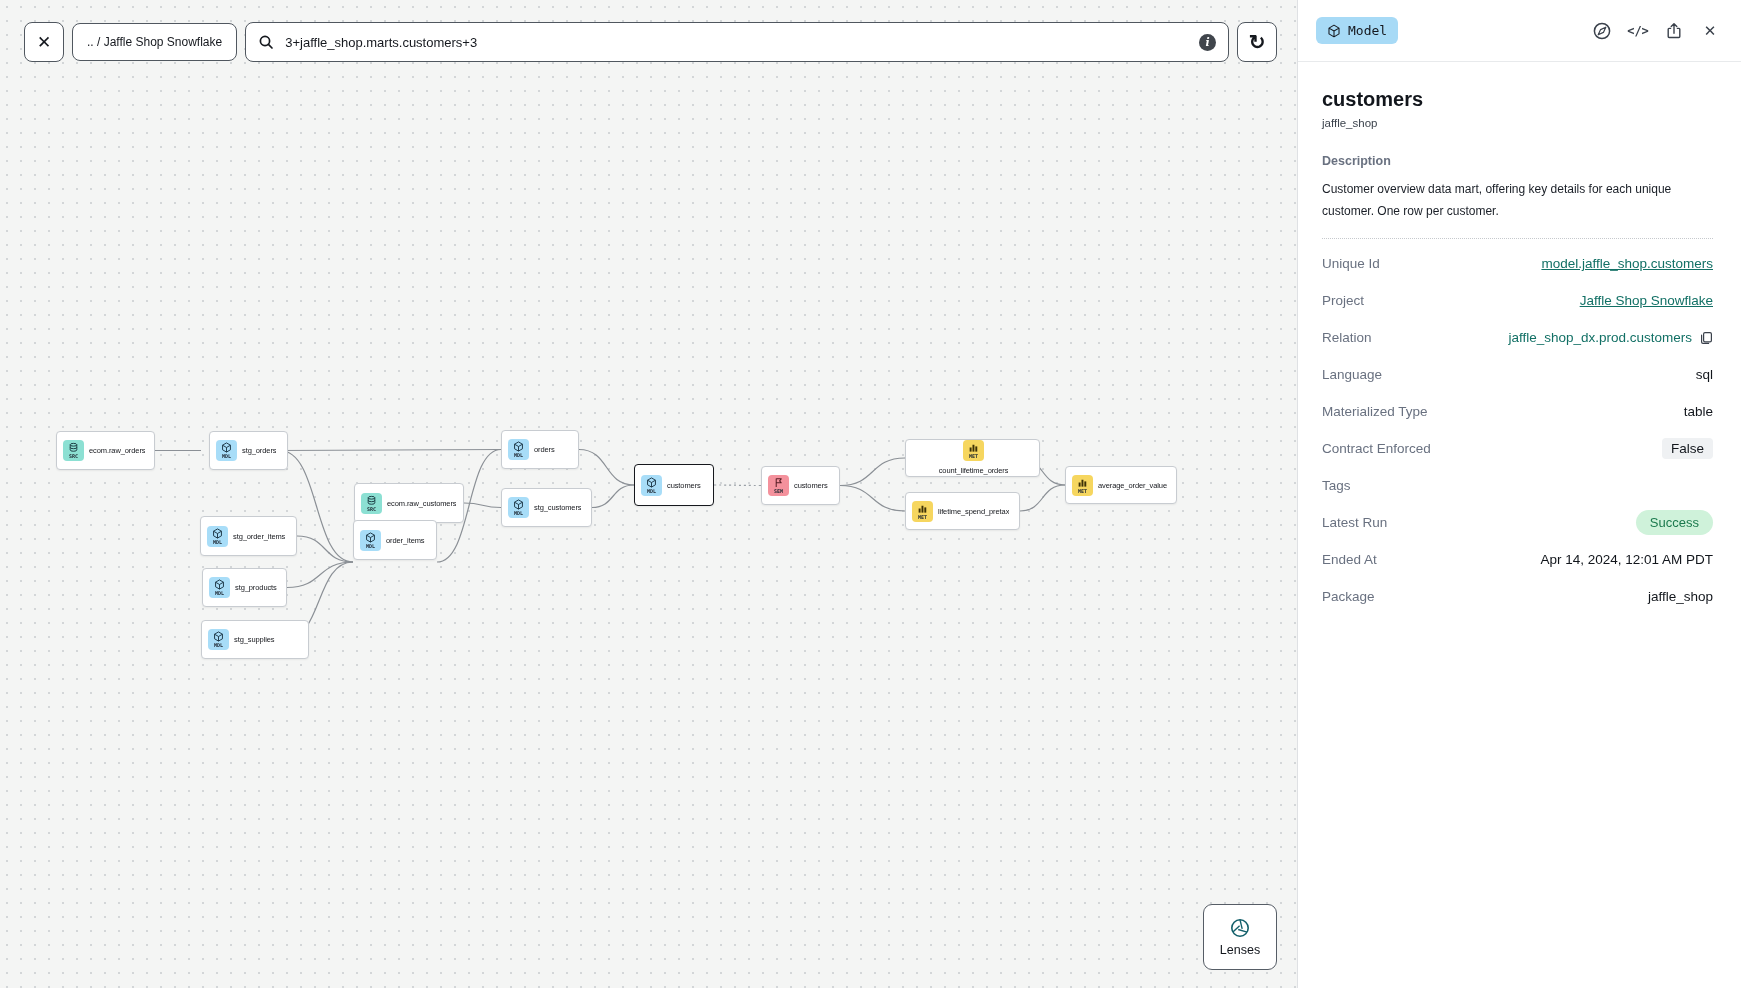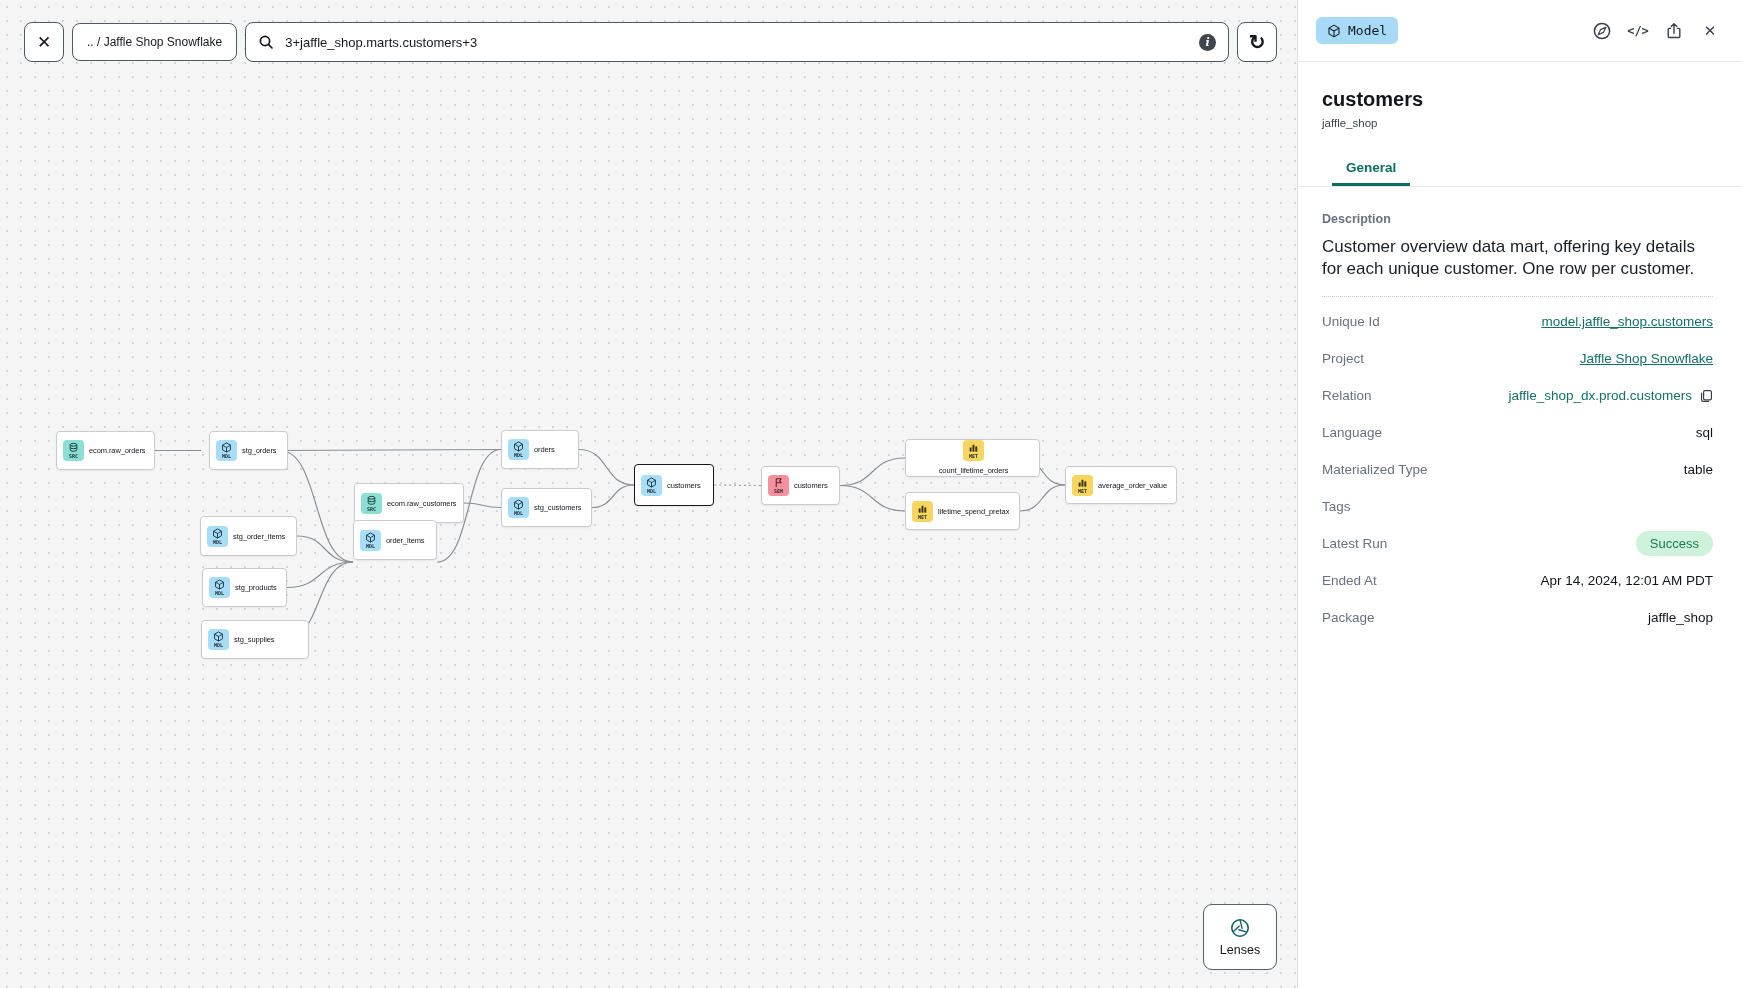--- a/index.html
+++ b/index.html
@@ -108,21 +108,21 @@
   .panel-title { margin:26px 0 0 0; font-size:20px; font-weight:bold; color:#12161c; }
   .panel-subtitle { margin-top:6px; font-size:11.5px; color:#3c434d; }
 
   .tabs { margin:22px -28px 0 -24px; padding-left:34px; border-bottom:1px solid #e5e7ea; }
   .tab {
     display:inline-block; padding:9px 14px 8px 14px; font-size:13.5px; font-weight:bold;
     color:#0d6c64; border-bottom:3px solid #0d6c64; cursor:pointer;
   }
 
   .section-label { margin-top:25px; font-size:12.5px; font-weight:bold; color:#697180; }
-  .description { margin:10px 0 0 0; font-size:17px; line-height:22px; color:#1a1f27; }
+  .description { margin:10px 0 0 0; font-size:12px; line-height:22px; color:#1a1f27; }
   .dotted-divider { border:none; border-top:1px dotted #c6c9cd; margin:16px 0 6px 0; }
 
   .drow {
     display:flex; align-items:center; justify-content:space-between;
     min-height:37px; font-size:13.5px; gap:12px;
   }
   .dlabel { color:#697180; flex:none; }
   .dvalue { color:#12161c; text-align:right; }
   .dlink  { color:#127065; text-decoration:underline; cursor:pointer; text-align:right; }
   .dcopy  { display:flex; align-items:center; gap:7px; }
@@ -351,23 +351,20 @@
         <button class="action-btn">
           <span class="close-glyph">✕</span>
         </button>
       </div>
     </header>
 
     <div class="panel-body">
       <h1 class="panel-title">customers</h1>
       <div class="panel-subtitle">jaffle_shop</div>
 
-      <nav class="tabs">
-        <div class="tab">General</div>
-      </nav>
 
       <div class="section-label">Description</div>
       <p class="description">Customer overview data mart, offering key details for each unique customer. One row per customer.</p>
       <hr class="dotted-divider">
 
       <div id="detail-rows">
           <div class="drow">
             <span class="dlabel">Unique Id</span>
             <a class="dlink">model.jaffle_shop.customers</a>
           </div>
@@ -389,20 +386,24 @@
           </div>
           <div class="drow">
             <span class="dlabel">Language</span>
             <span class="dvalue">sql</span>
           </div>
           <div class="drow">
             <span class="dlabel">Materialized Type</span>
             <span class="dvalue">table</span>
           </div>
           <div class="drow">
+            <span class="dlabel">Contract Enforced</span>
+            <span class="badge-gray">False</span>
+          </div>
+          <div class="drow">
             <span class="dlabel">Tags</span>
             <span class="dvalue"></span>
           </div>
           <div class="drow">
             <span class="dlabel">Latest Run</span>
             <span class="badge-green">Success</span>
           </div>
           <div class="drow">
             <span class="dlabel">Ended At</span>
             <span class="dvalue">Apr 14, 2024, 12:01 AM PDT</span>

